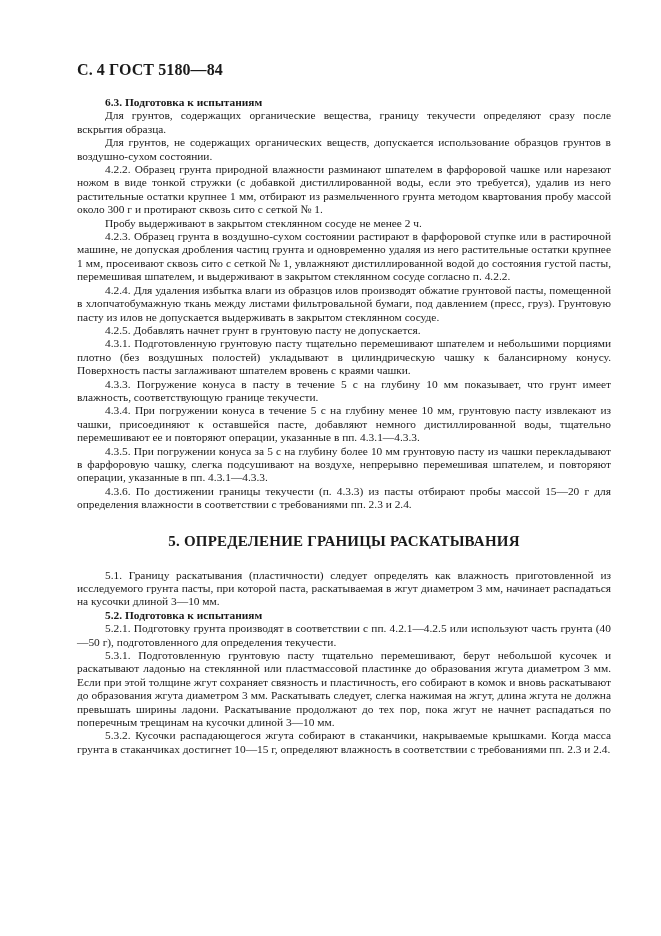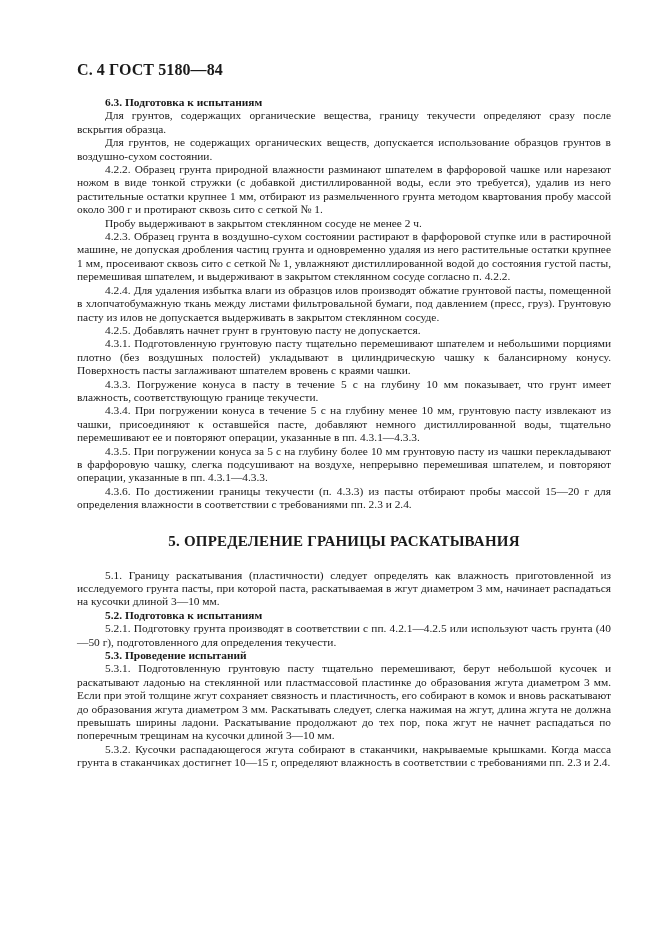--- a/index.html
+++ b/index.html
@@ -43,17 +43,16 @@
     <p>4.3.4. При погружении конуса в течение 5 с на глубину менее 10 мм, грунтовую пасту извлекают из чашки, присоединяют к оставшейся пасте, добавляют немного дистиллированной воды, тщательно перемешивают ее и повторяют операции, указанные в пп. 4.3.1—4.3.3.</p>
     <p>4.3.5. При погружении конуса за 5 с на глубину более 10 мм грунтовую пасту из чашки перекладывают в фарфоровую чашку, слегка подсушивают на воздухе, непрерывно перемешивая шпателем, и повторяют операции, указанные в пп. 4.3.1—4.3.3.</p>
     <p>4.3.6. По достижении границы текучести (п. 4.3.3) из пасты отбирают пробы массой 15—20 г для определения влажности в соответствии с требованиями пп. 2.3 и 2.4.</p>
   </div>
 
   <div>
     <h2>5. ОПРЕДЕЛЕНИЕ ГРАНИЦЫ РАСКАТЫВАНИЯ</h2>
     <p>5.1. Границу раскатывания (пластичности) следует определять как влажность приготовленной из исследуемого грунта пасты, при которой паста, раскатываемая в жгут диаметром 3 мм, начинает распадаться на кусочки длиной 3—10 мм.</p>
     <h3>5.2. Подготовка к испытаниям</h3>
     <p>5.2.1. Подготовку грунта производят в соответствии с пп. 4.2.1—4.2.5 или используют часть грунта (40—50 г), подготовленного для определения текучести.</p>
-    <h3>5.3. Проведение испытаний</h3>
     <p>5.3.1. Подготовленную грунтовую пасту тщательно перемешивают, берут небольшой кусочек и раскатывают ладонью на стеклянной или пластмассовой пластинке до образования жгута диаметром 3 мм. Если при этой толщине жгут сохраняет связность и пластичность, его собирают в комок и вновь раскатывают до образования жгута диаметром 3 мм. Раскатывать следует, слегка нажимая на жгут, длина жгута не должна превышать ширины ладони. Раскатывание продолжают до тех пор, пока жгут не начнет распадаться по поперечным трещинам на кусочки длиной 3—10 мм.</p>
     <p>5.3.2. Кусочки распадающегося жгута собирают в стаканчики, накрываемые крышками. Когда масса грунта в стаканчиках достигнет 10—15 г, определяют влажность в соответствии с требованиями пп. 2.3 и 2.4.</p>
   </div>
 </div>
 
 </body></html>

